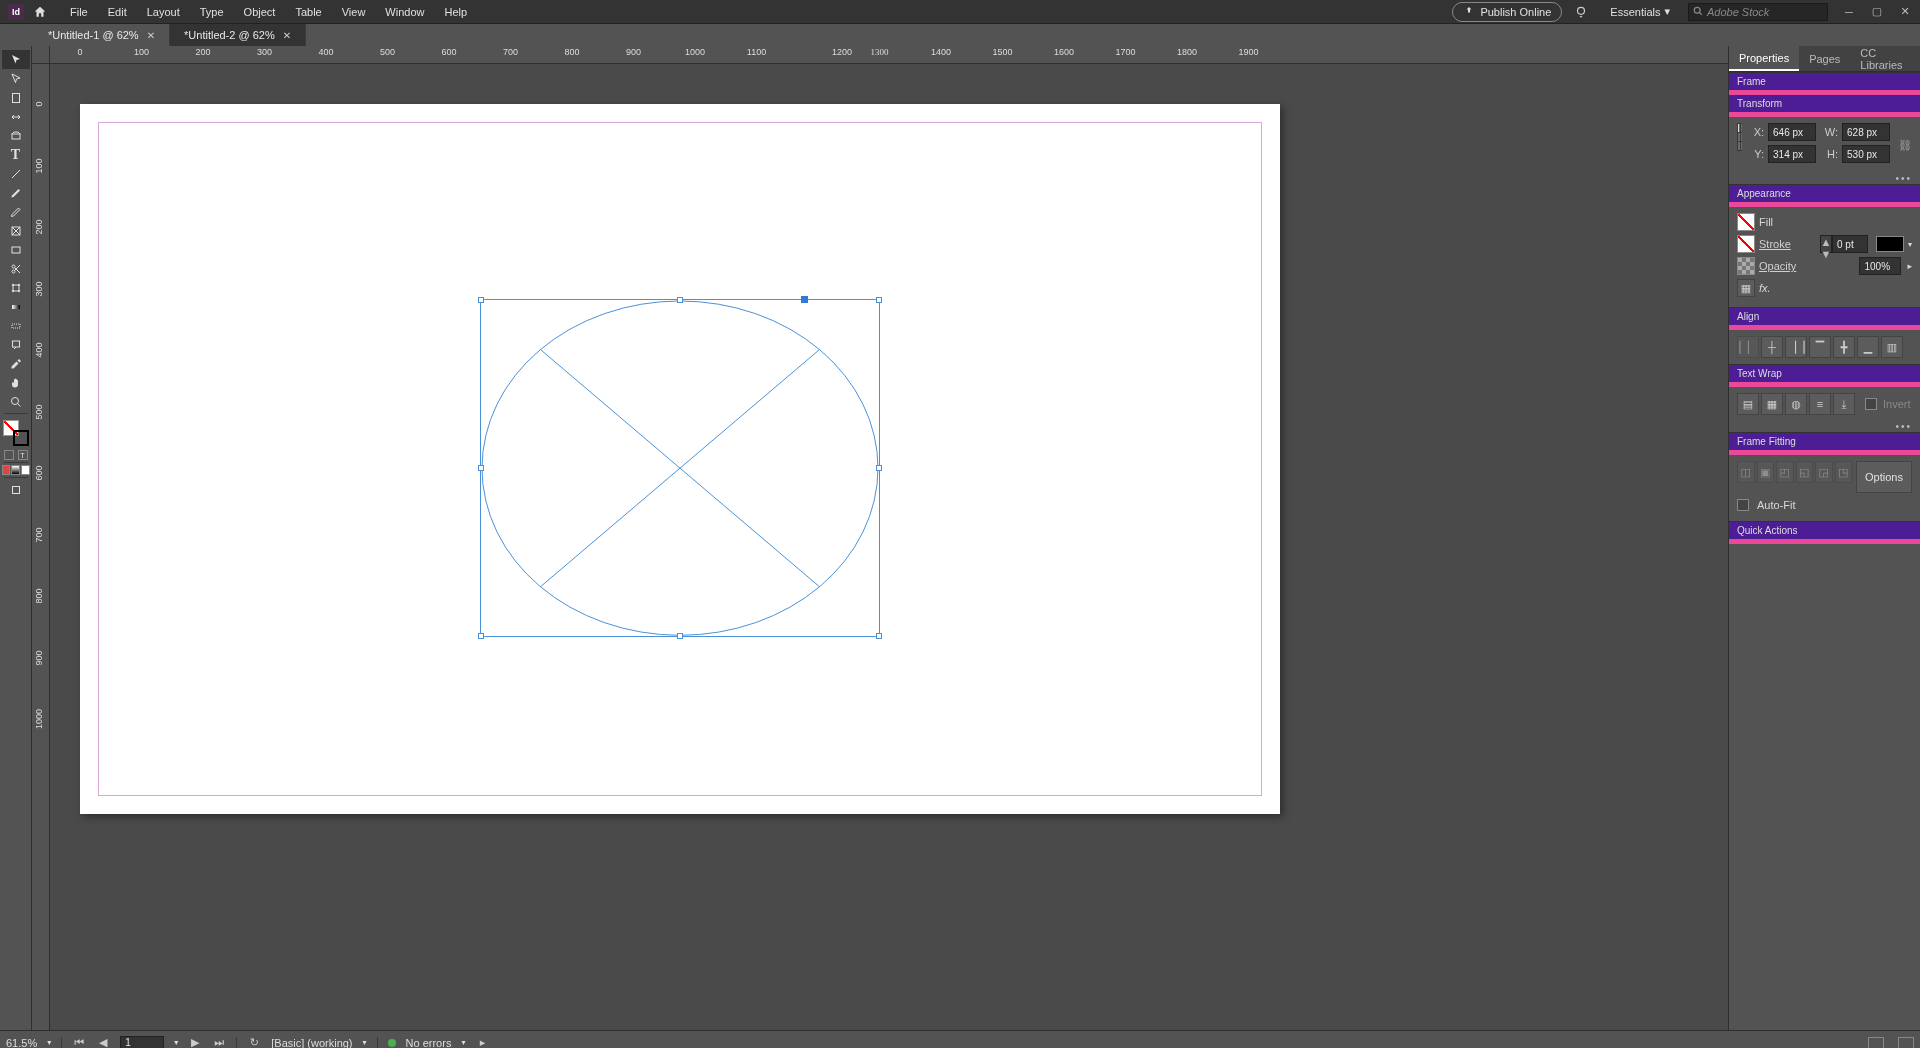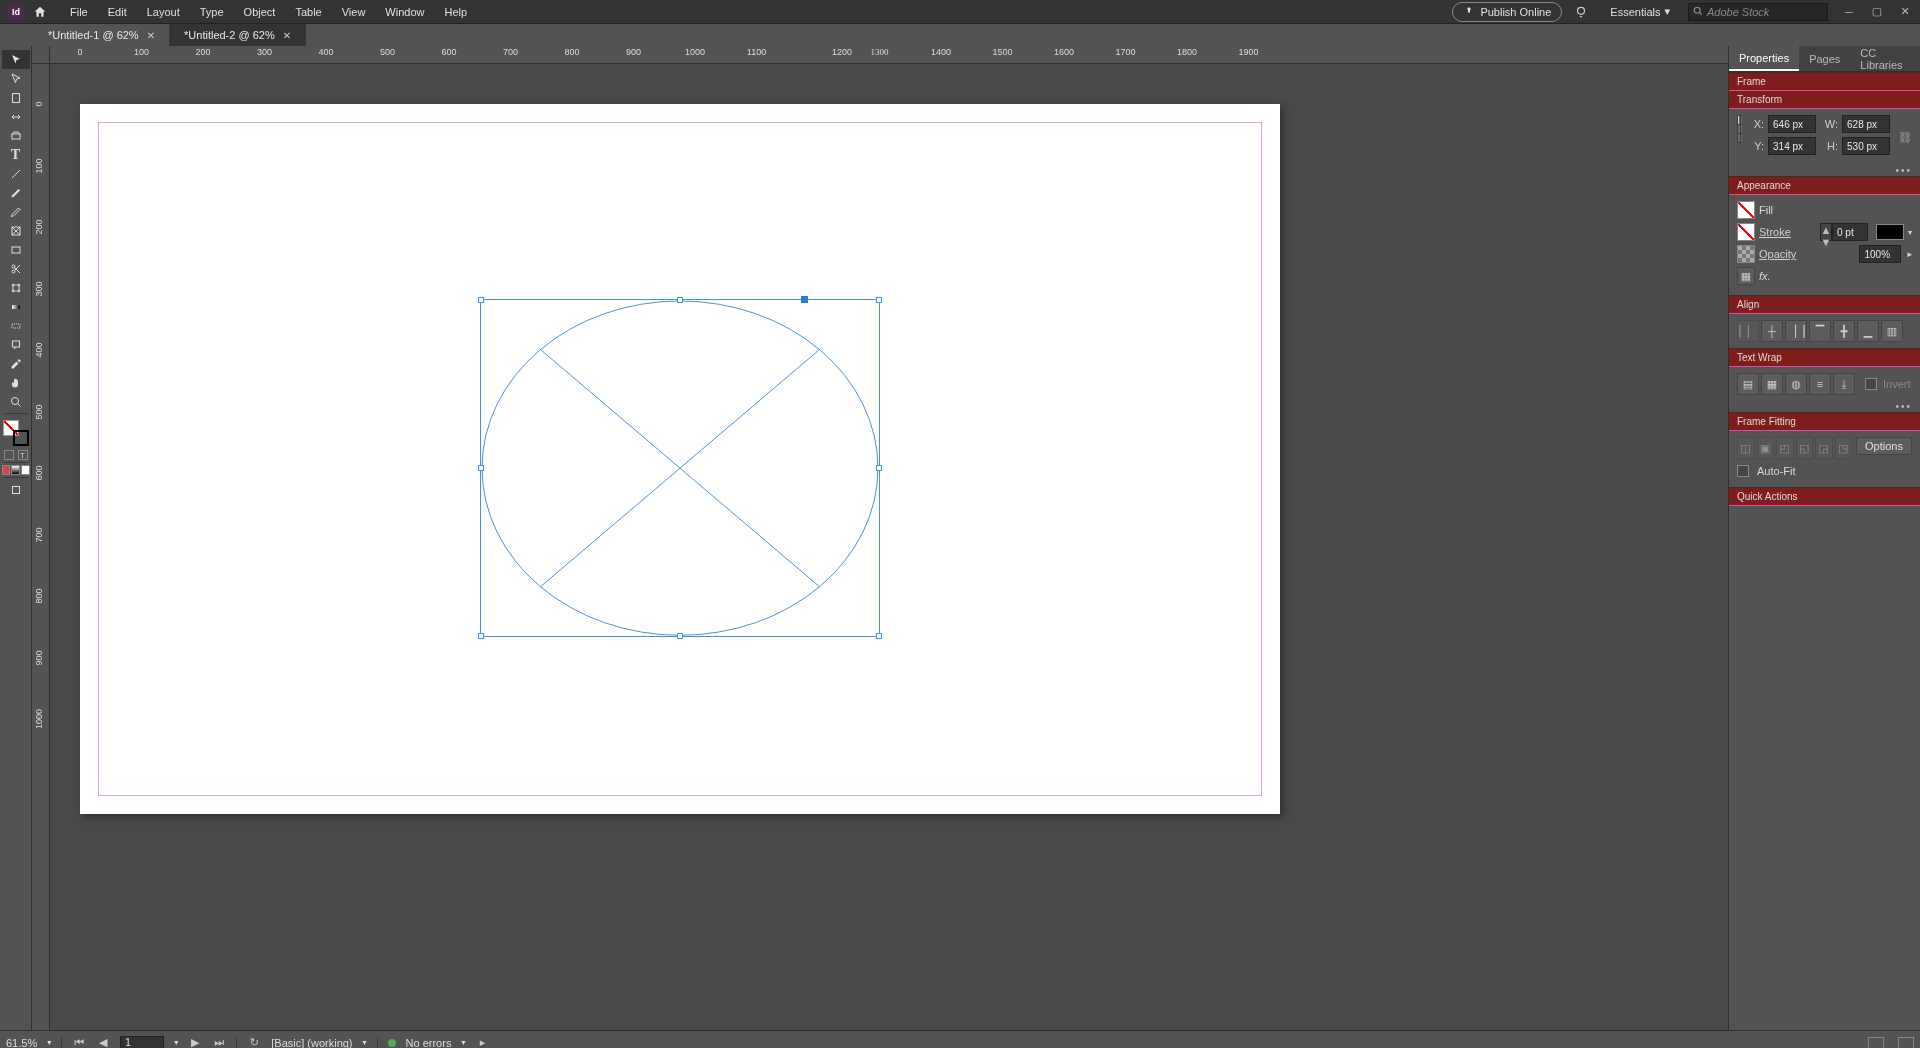--- a/index.html
+++ b/index.html
@@ -55,36 +55,36 @@
 .handle.tl{top:-3px; left:-3px;} .handle.tm{top:-3px; left:calc(50% - 3px);} .handle.tr{top:-3px; right:-3px;}
 .handle.ml{top:calc(50% - 3px); left:-3px;} .handle.mr{top:calc(50% - 3px); right:-3px;}
 .handle.bl{bottom:-3px; left:-3px;} .handle.bm{bottom:-3px; left:calc(50% - 3px);} .handle.br{bottom:-3px; right:-3px;}
 .bluebox { position:absolute; width:7px; height:7px; background:#2e7cd6; top:-4px;}
 
 
 .right-panel { width:192px; background:#535353; border-left:1px solid #2e2e2e; display:flex; flex-direction:column; color:#d8d8d8;}
 .panel-tabs { height:26px; background:#424242; display:flex; align-items:center; border-bottom:1px solid #2e2e2e;}
 .panel-tab { padding:0 10px; height:100%; display:flex; align-items:center; color:#bbb;}
 .panel-tab.active { background:#535353; color:#fff; border-bottom:2px solid #fff;}
-.panel-section-title { background:#7f1d1d; padding:3px 8px; font-size:10px; color:#ddd; border-top:1px solid #323232; border-bottom:1px solid #ec4899;}
+.panel-section-title { background:#4c1d95; padding:3px 8px; font-size:10px; color:#ddd; border-top:1px solid #323232; border-bottom:5px solid #ec4899;}
 .panel-body { padding:6px 8px; font-size:10px; }
 .ref-grid { width:28px; height:28px; display:grid; grid-template:repeat(3,1fr)/repeat(3,1fr); gap:1px; background:#3a3a3a; padding:1px;}
 .ref-grid div{ background:#6a6a6a;} .ref-grid div.sel{ background:#ddd;}
 .xf-row{ display:flex; align-items:center; gap:4px; margin-bottom:4px;}
 .xf-row label{ width:14px; text-align:right; color:#ccc;}
 .mini-input { background:#333; border:1px solid #222; color:#e8e8e8; height:18px; width:48px; padding:0 4px; font-size:10px;}
 .more-icon { text-align:right; padding-right:8px; color:#bbb; letter-spacing:2px; font-size:10px;}
 .swatch-none { width:18px; height:18px; border:1px solid #888; background:#fff; position:relative;}
 .swatch-none::after{content:''; position:absolute; inset:0; background:linear-gradient(to top right, transparent 44%, red 44%, red 56%, transparent 56%);}
 .swatch-checker{ width:18px; height:18px; background:repeating-conic-gradient(#777 0% 25%, #aaa 0% 50%) 0 0/8px 8px; border:1px solid #888;}
 .link-text{ text-decoration:underline; color:#d0d0d0;}
 .btn-row { display:flex; gap:2px; }
 .icon-btn { width:22px; height:22px; background:#5c5c5c; border:1px solid #444; display:flex; align-items:center; justify-content:center; color:#ccc;}
 .icon-btn.dis{ opacity:0.5;}
-.wide-btn { flex:1; height:18px; background:#5c5c5c; border:1px solid #444; display:flex; align-items:center; justify-content:center; color:#e0e0e0;}
+.wide-btn { flex:1; height:32px; background:#5c5c5c; border:1px solid #444; display:flex; align-items:center; justify-content:center; color:#e0e0e0;}
 .checkbox { width:12px; height:12px; border:1px solid #888; background:#444; display:inline-block;}
 .stroke-swatch{ width:28px; height:16px; background:#000; border:1px solid #888;}
 .num-stepper{ display:flex; align-items:center;}
 .num-stepper .arrows{ width:12px; height:18px; background:#444; border:1px solid #222; display:flex; flex-direction:column; font-size:6px; align-items:center; justify-content:space-around; color:#bbb;}
 
 
 .statusbar { height:24px; background:#535353; border-top:1px solid #2e2e2e; display:flex; align-items:center; padding:0 6px; gap:10px; color:#ddd; font-size:10px;}
 .statusbar .sep{ width:1px; height:12px; background:#3a3a3a;}
 .nav-arrow{ width:14px; height:14px; display:flex; align-items:center; justify-content:center; color:#ccc;}
 .status-input{ background:#333; border:1px solid #222; color:#e8e8e8; height:14px; width:44px; padding:0 4px; font-size:10px;}

